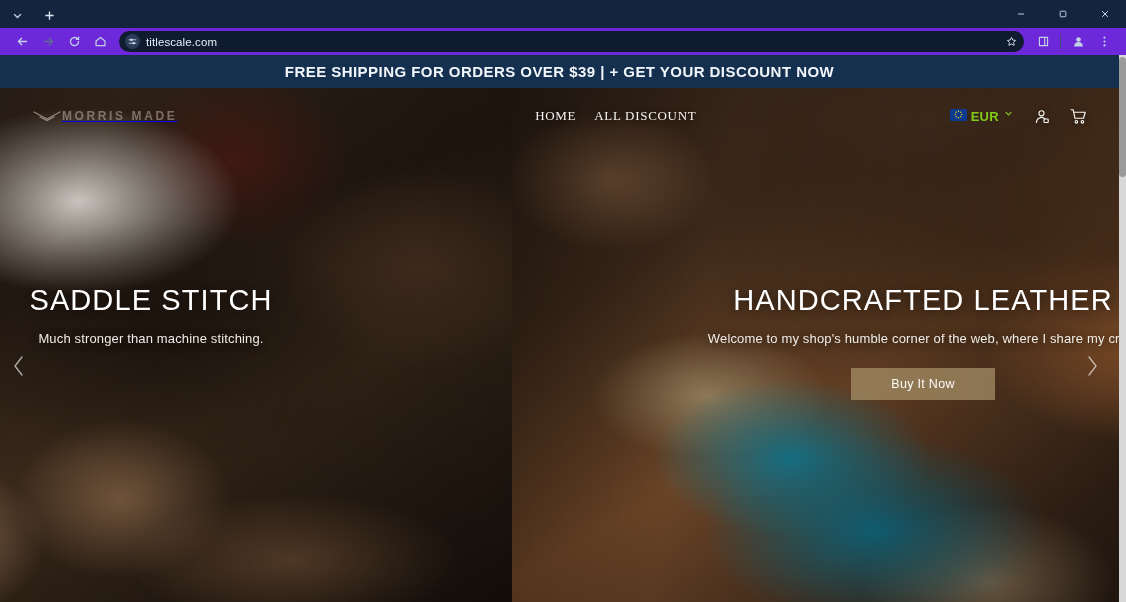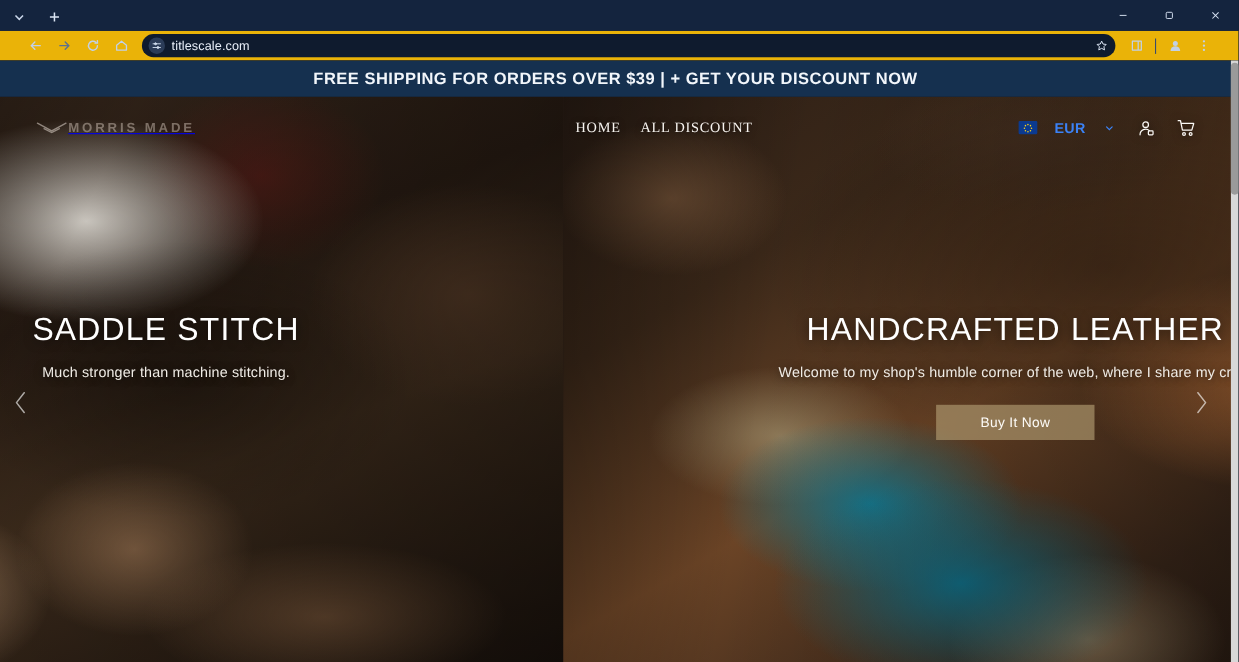--- a/index.html
+++ b/index.html
@@ -55,23 +55,23 @@
     display: flex; align-items: center;
   }
   .wc {
     width: 42px; height: 28px;
     display: flex; align-items: center; justify-content: center;
     color: #d7e2f2;
   }
   .wc svg { width: 10px; height: 10px; }
 
   .toolbar {
-    height: 27px; background: #eab308;
+    height: 27px; background: #6d28d9;
     display: flex; align-items: center;
-    padding: 0 20px; gap: 2px;
+    padding: 0 10px; gap: 2px;
   }
   .tbtn {
     width: 24px; height: 22px;
     display: flex; align-items: center; justify-content: center;
     color: #c2d1e6; border-radius: 4px; flex: 0 0 24px;
   }
   .tbtn.dim { color: #5d718e; }
   .tbtn svg { width: 13px; height: 13px; }
   .omnibox {
     flex: 1; height: 21px; margin: 0 5px;
@@ -221,22 +221,22 @@
     flex: 1; display: flex; align-items: center; justify-content: center;
     gap: 18px; margin-left: 60px; font-family: Liberation Serif, serif;
   }
   .nav-link {
     color: #f7f4f0; font-size: 13px; letter-spacing: .7px;
     text-decoration: none; white-space: nowrap;
     text-shadow: 0 1px 6px rgba(0,0,0,.5);
   }
   .header-actions { display: flex; align-items: center; gap: 20px; }
   .currency {
-    display: flex; align-items: center; gap: 16px;
-    color: #3b82f6; font-size: 13px; font-weight: 600; letter-spacing: .3px;
+    display: flex; gap: 4px;
+    color: #84cc16; font-size: 13px; font-weight: 600; letter-spacing: .3px;
     background: none; border: 0; cursor: pointer;
   }
   .eu-flag {
     width: 17px; height: 12px; background: #0b3a8f; border-radius: 1px;
     display: flex; align-items: center; justify-content: center; flex: 0 0 17px;
   }
   .eu-flag svg { width: 11px; height: 11px; }
   .currency .chev { width: 9px; height: 9px; margin-left: 1px; }
   .icon-btn {
     color: #fbf9f6; background: none; border: 0; cursor: pointer;

